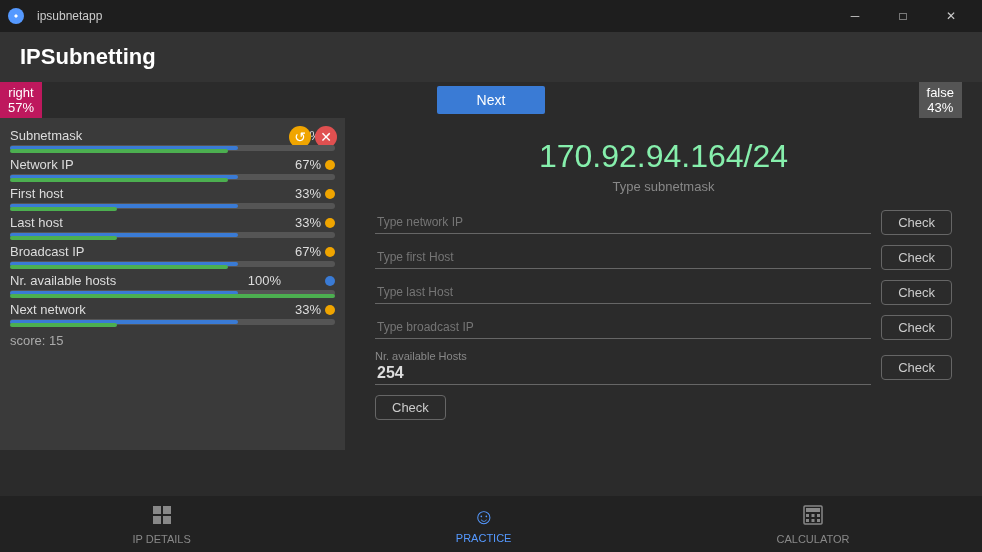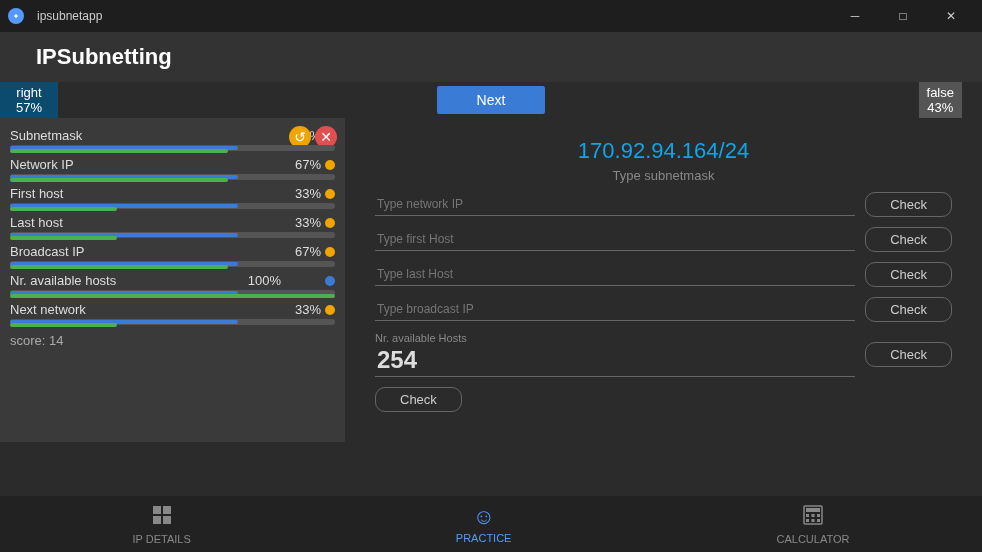--- a/index.html
+++ b/index.html
@@ -58,21 +58,21 @@
       background: transparent;
       border: none;
     }
 
     
     .app-header {
       height: 50px;
       background: #333333;
       display: flex;
       align-items: center;
-      padding: 0 36px;
+      padding: 0 20px;
     }
     .app-title {
       font-size: 22px;
       font-weight: bold;
       color: white;
     }
 
     
     .next-bar {
       height: 36px;
@@ -102,22 +102,22 @@
       height: 100%;
       display: flex;
       align-items: center;
       flex-direction: column;
       justify-content: center;
     }
     .score-left {
       position: absolute;
       left: 0;
       top: 0;
-      background: #0c4a6e;
-      padding: 2px 16px;
+      background: #be185d;
+      padding: 2px 8px;
       color: white;
       font-size: 13px;
       height: 100%;
       display: flex;
       align-items: center;
       flex-direction: column;
       justify-content: center;
     }
 
     
@@ -209,29 +209,29 @@
 
     
     .practice-panel {
       flex: 1;
       background: #2b2b2b;
       padding: 20px 30px;
       display: flex;
       flex-direction: column;
     }
     .ip-display {
-      font-size: 22px;
-      color: #0ea5e9;
+      font-size: 32px;
+      color: #86efac;
       margin-bottom: 4px;
       text-align: center;
     }
     .ip-subtitle {
       color: #888;
       font-size: 13px;
-      margin-bottom: 9px;
+      margin-bottom: 16px;
       text-align: center;
     }
 
     .field-row {
       display: flex;
       align-items: center;
       margin-bottom: 10px;
       gap: 10px;
     }
     .field-input {
@@ -241,24 +241,24 @@
       border-bottom: 1px solid #666;
       color: #aaa;
       font-size: 12px;
       padding: 4px 2px;
       outline: none;
     }
     .check-btn {
       background: transparent;
       border: 1px solid #666;
       color: #cccccc;
-      padding: 4px 24px;
+      padding: 4px 16px;
       font-size: 13px;
       cursor: pointer;
-      border-radius: 10px;
+      border-radius: 4px;
       min-width: 70px;
     }
 
     
     .bottom-nav {
       height: 56px;
       background: #222222;
       display: flex;
       align-items: center;
       justify-content: space-around;
@@ -428,21 +428,21 @@
           <span class="stat-indicator" style="background:#f0a500;"></span>
         </span>
       </div>
       <div class="progress-bar-bg">
         <div class="progress-bar-blue" style="width:70%;"></div>
         <div class="progress-bar-green" style="width:33%;top:4px;"></div>
       </div>
     </div>
           </div>
 
-        <div class="score-display">score: 14</div>
+        <div class="score-display">score: 15</div>
       </div>
 
       <div class="practice-panel">
         <div class="ip-display">170.92.94.164/24</div>
         <div class="ip-subtitle">Type subnetmask</div>
 
         <div class="field-row">
           <input class="field-input" type="text" placeholder="Type network IP" style="">
           <button class="check-btn">Check</button>
         </div>
@@ -458,21 +458,21 @@
         </div>
 
         <div class="field-row">
           <input class="field-input" type="text" placeholder="Type broadcast IP" style="">
           <button class="check-btn">Check</button>
         </div>
 
         <div class="field-row">
           <div style="flex:1;">
             <div style="color:#888;font-size:11px;">Nr. available Hosts</div>
-            <div style="color:#dddddd;font-size:24px;font-weight:bold;border-bottom:1px solid #666;padding:2px;">254</div>
+            <div style="color:#dddddd;font-size:16px;font-weight:bold;border-bottom:1px solid #666;padding:2px;">254</div>
           </div>
           <button class="check-btn">Check</button>
         </div>
 
         <div class="field-row">
           <button class="check-btn">Check</button>
         </div>
       </div>
     </div>
   </div>

